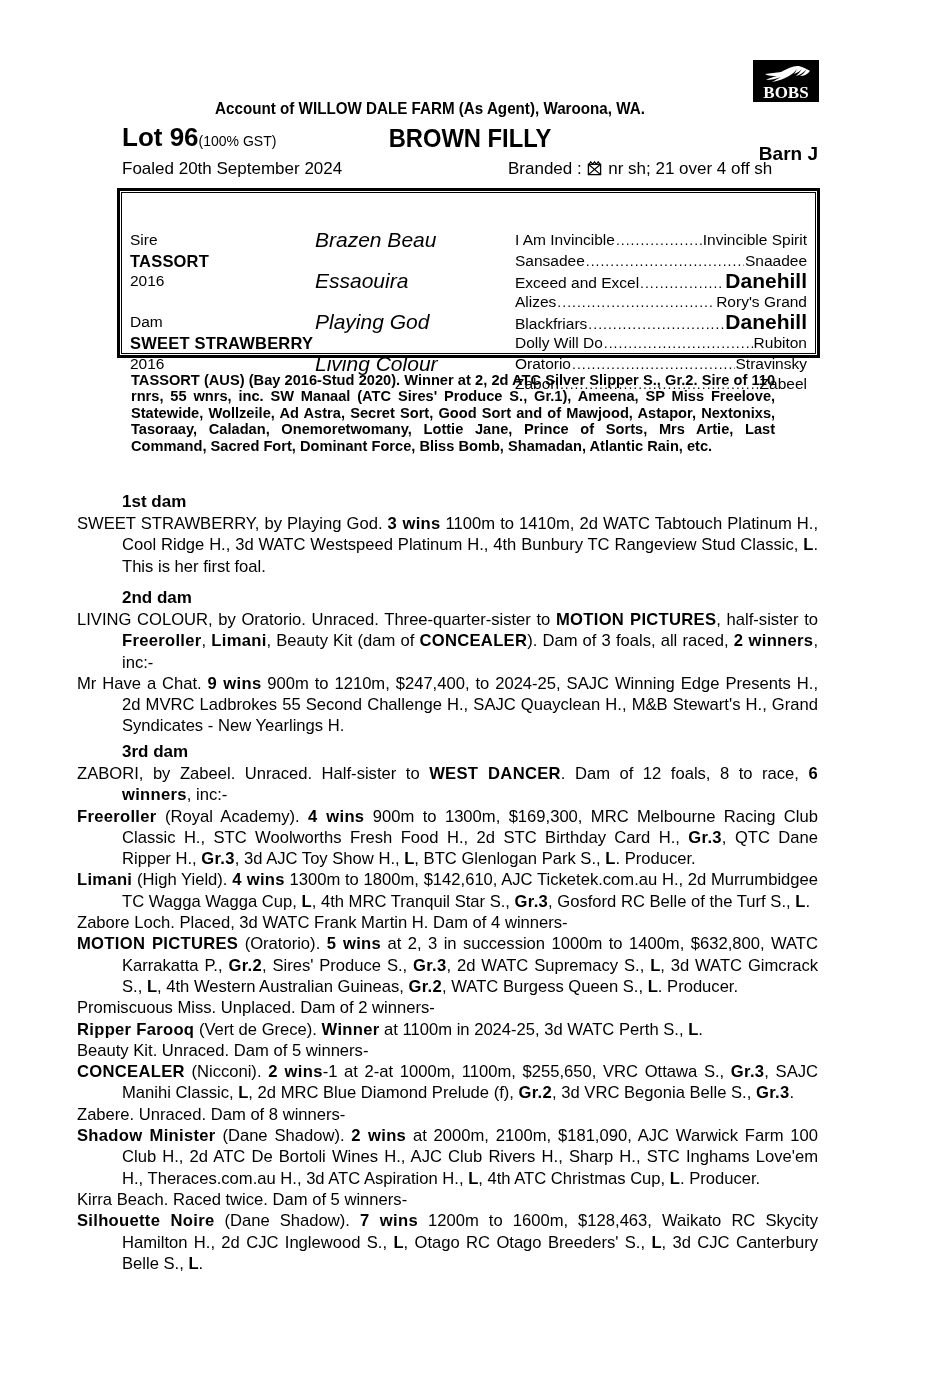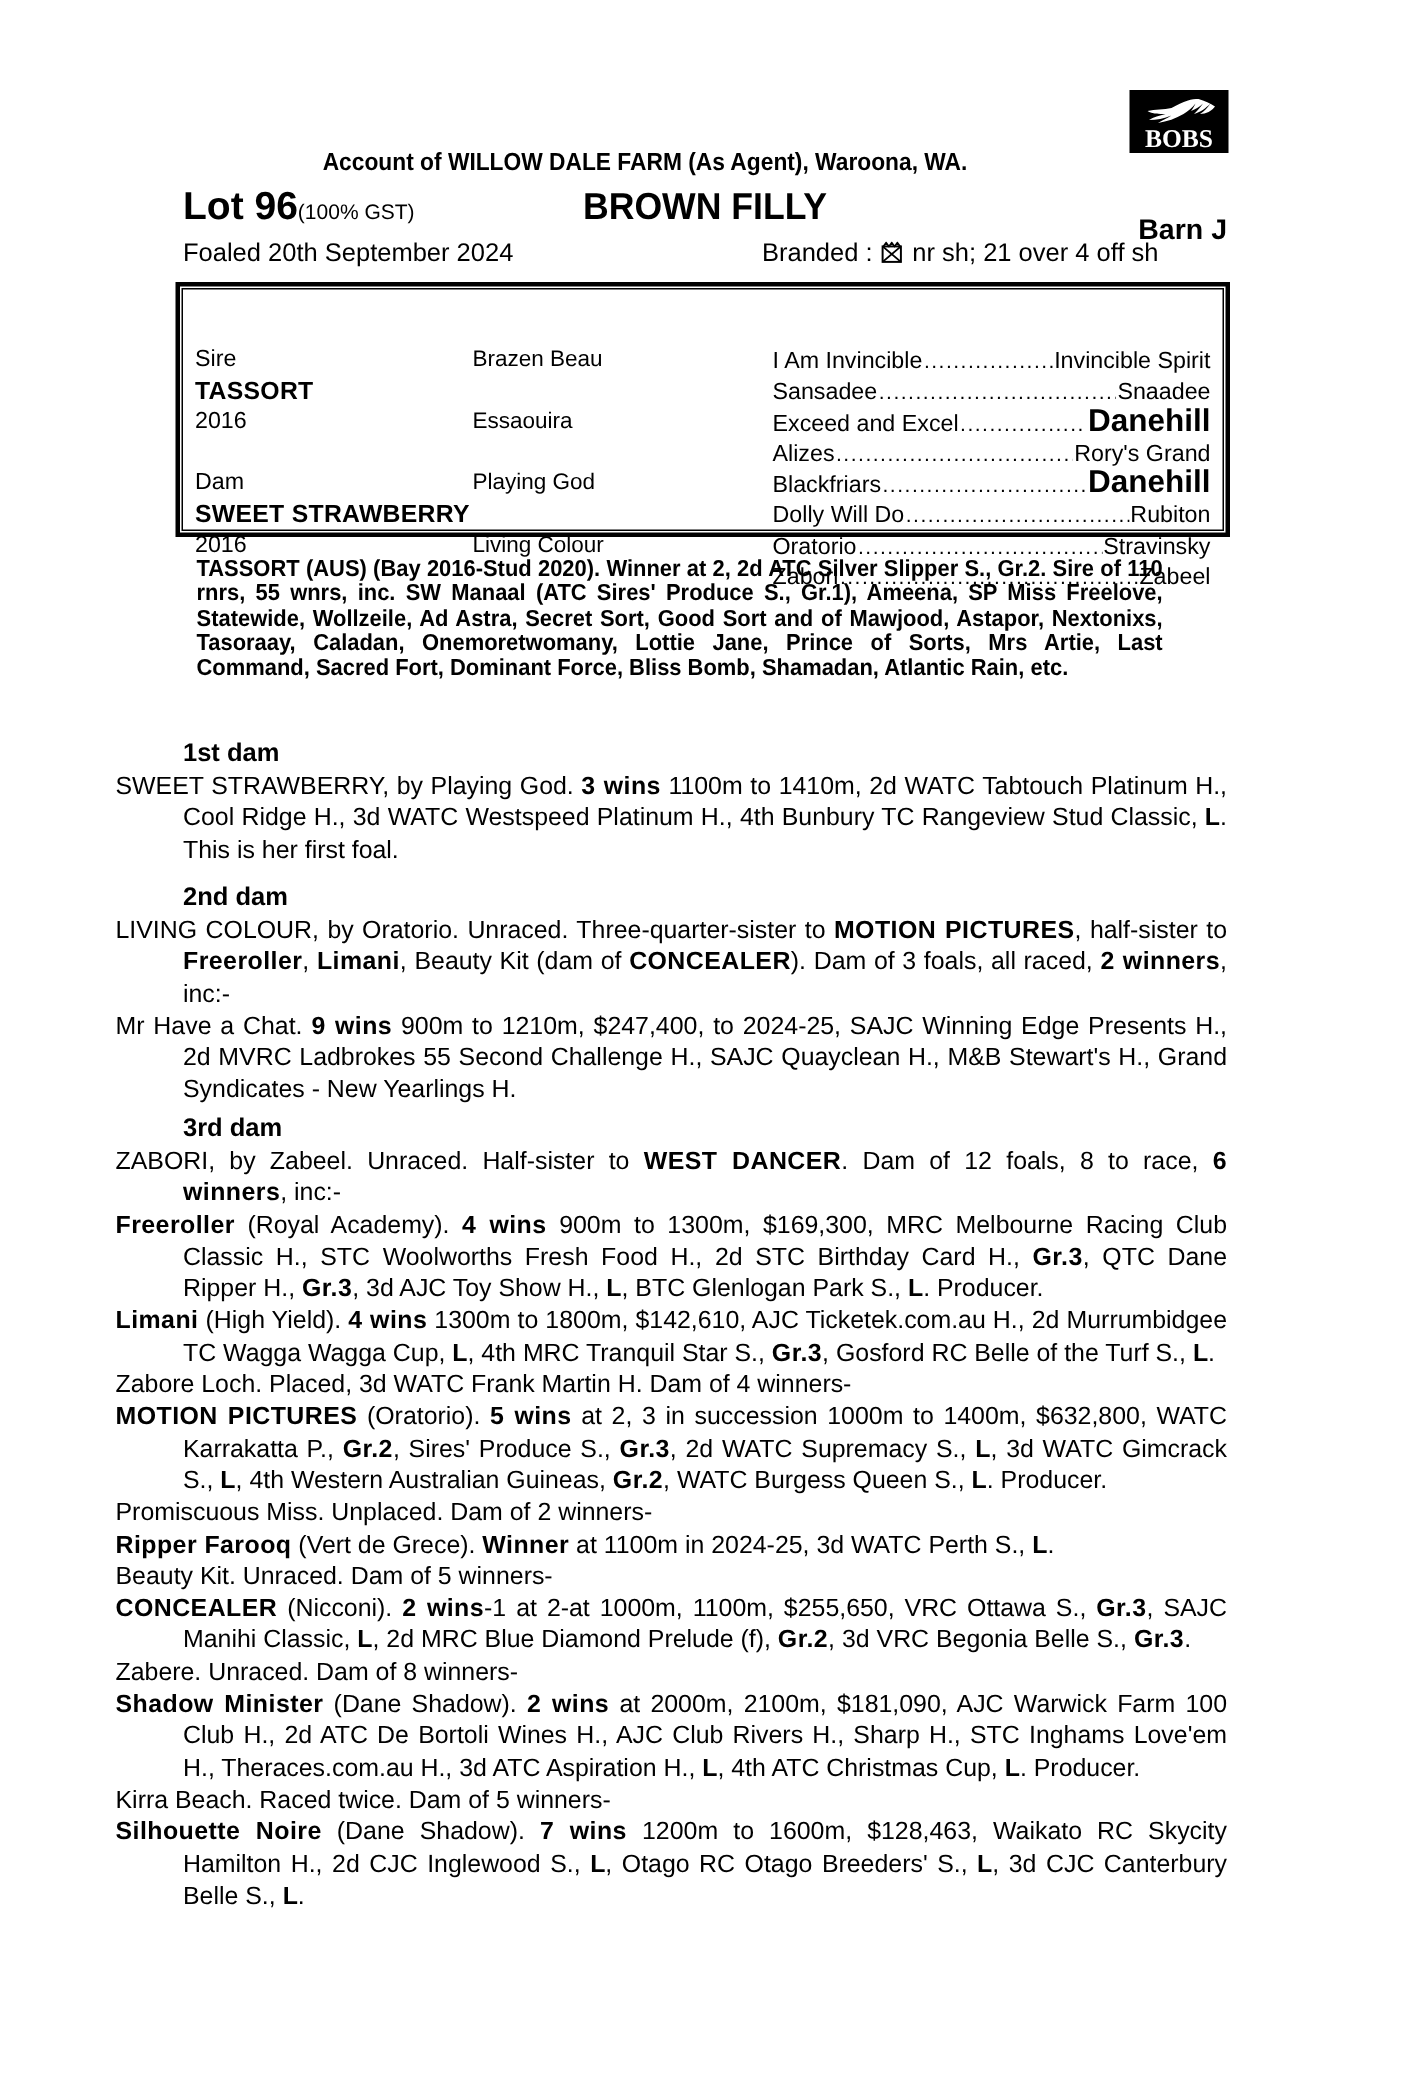--- a/index.html
+++ b/index.html
@@ -176,23 +176,24 @@
     font-size: 15.5px;
     line-height: 20.6px;
     white-space: nowrap;
   }
   .c1.strong { font-weight: bold; font-size: 16.5px; letter-spacing: 0.2px; }
   .c2 {
     position: absolute;
     left: 185px;
     top: 0;
     width: 190px;
-    font-size: 15px;
+    font-size: 21px;
     line-height: 20.6px;
     white-space: nowrap;
+    font-style: italic;
   }
   .c3 {
     position: absolute;
     left: 385px;
     top: 0;
     right: 0;
     font-size: 15.5px;
     line-height: 20.6px;
     display: flex;
     align-items: baseline;

